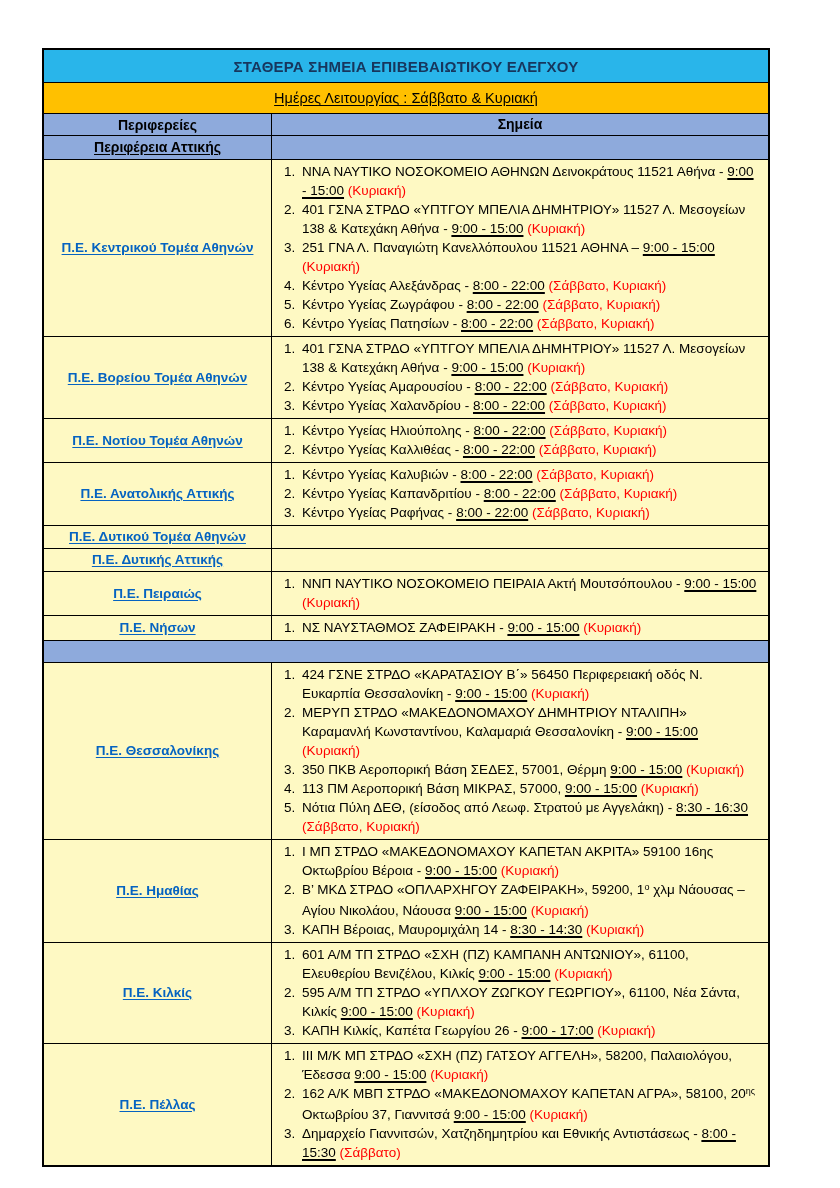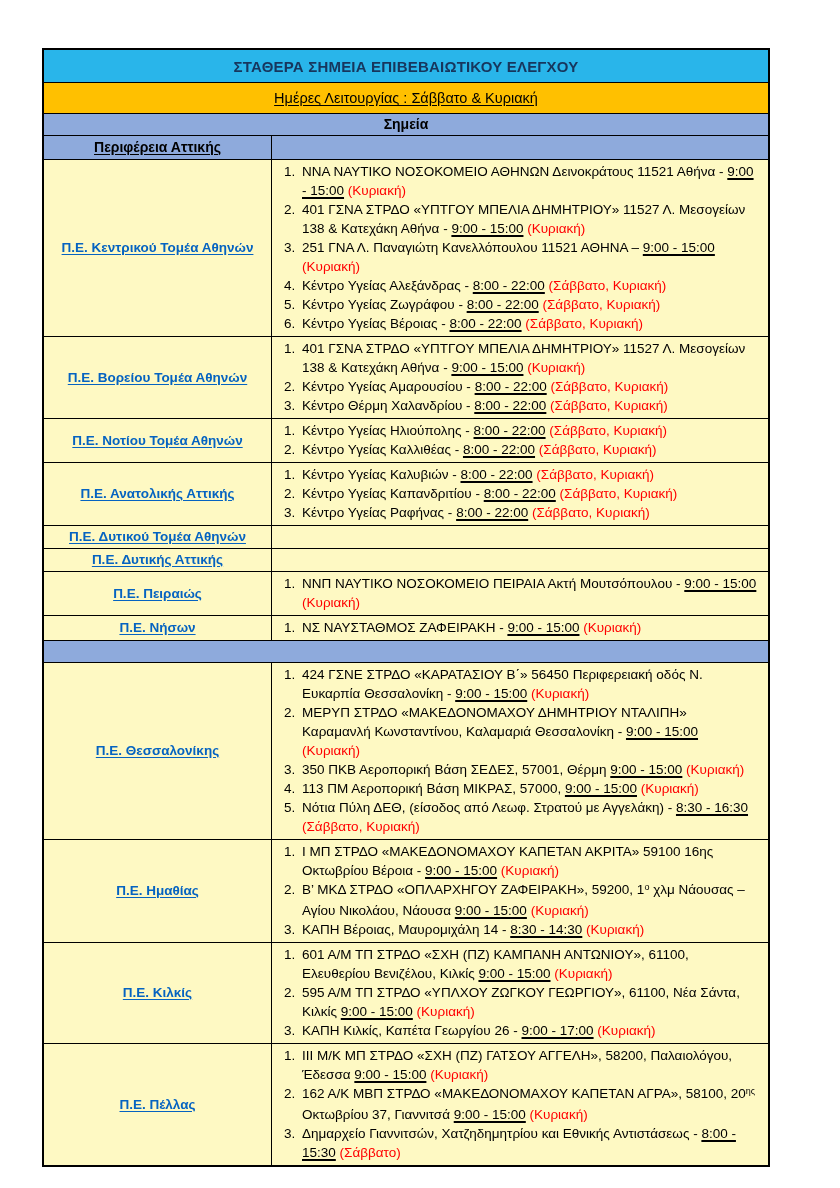--- a/index.html
+++ b/index.html
@@ -46,20 +46,23 @@
 <body>
 
 <div class="doc-table">
   <div class="title-row">
     <span>ΣΤΑΘΕΡΑ ΣΗΜΕΙΑ ΕΠΙΒΕΒΑΙΩΤΙΚΟΥ ΕΛΕΓΧΟΥ</span>
   </div>
   <div class="subtitle-row">
     <span>Ημέρες Λειτουργίας : Σάββατο &amp; Κυριακή</span>
   </div>
   <div class="row">
+    <div class="cell-l hdr">
+      <span>Περιφερείες</span>
+    </div>
     <div class="cell-r hdr hdr-r">
       <span>Σημεία</span>
     </div>
   </div>
   <div id="table-body">
       <div class="row section">
         <div class="cell-l">
           <span class="section-label">Περιφέρεια Αττικής</span>
         </div>
         <div class="cell-r"></div>
@@ -84,40 +87,40 @@
           <div class="item">
             <span class="num">4.</span>
             <span class="itext"><span class="seg-p">Κέντρο Υγείας Αλεξάνδρας - </span><span class="seg-u">8:00 - 22:00</span><span class="seg-p"> </span><span class="seg-r">(Σάββατο, Κυριακή)</span></span>
           </div>
           <div class="item">
             <span class="num">5.</span>
             <span class="itext"><span class="seg-p">Κέντρο Υγείας Ζωγράφου - </span><span class="seg-u">8:00 - 22:00</span><span class="seg-p"> </span><span class="seg-r">(Σάββατο, Κυριακή)</span></span>
           </div>
           <div class="item">
             <span class="num">6.</span>
-            <span class="itext"><span class="seg-p">Κέντρο Υγείας Βέροιας - </span><span class="seg-u">8:00 - 22:00</span><span class="seg-p"> </span><span class="seg-r">(Σάββατο, Κυριακή)</span></span>
+            <span class="itext"><span class="seg-p">Κέντρο Υγείας Πατησίων - </span><span class="seg-u">8:00 - 22:00</span><span class="seg-p"> </span><span class="seg-r">(Σάββατο, Κυριακή)</span></span>
           </div>
         </div>
       </div>
       <div class="row">
         <div class="cell-l">
           <span class="region-link">Π.Ε. Βορείου Τομέα Αθηνών</span>
         </div>
         <div class="cell-r">
           <div class="item">
             <span class="num">1.</span>
             <span class="itext"><span class="seg-p">401 ΓΣΝΑ ΣΤΡΔΟ «ΥΠΤΓΟΥ ΜΠΕΛΙΑ ΔΗΜΗΤΡΙΟΥ» 11527 Λ. Μεσογείων 138 &amp; Κατεχάκη Αθήνα - </span><span class="seg-u">9:00 - 15:00</span><span class="seg-p"> </span><span class="seg-r">(Κυριακή)</span></span>
           </div>
           <div class="item">
             <span class="num">2.</span>
             <span class="itext"><span class="seg-p">Κέντρο Υγείας Αμαρουσίου - </span><span class="seg-u">8:00 - 22:00</span><span class="seg-p"> </span><span class="seg-r">(Σάββατο, Κυριακή)</span></span>
           </div>
           <div class="item">
             <span class="num">3.</span>
-            <span class="itext"><span class="seg-p">Κέντρο Θέρμη Χαλανδρίου - </span><span class="seg-u">8:00 - 22:00</span><span class="seg-p"> </span><span class="seg-r">(Σάββατο, Κυριακή)</span></span>
+            <span class="itext"><span class="seg-p">Κέντρο Υγείας Χαλανδρίου - </span><span class="seg-u">8:00 - 22:00</span><span class="seg-p"> </span><span class="seg-r">(Σάββατο, Κυριακή)</span></span>
           </div>
         </div>
       </div>
       <div class="row">
         <div class="cell-l">
           <span class="region-link">Π.Ε. Νοτίου Τομέα Αθηνών</span>
         </div>
         <div class="cell-r">
           <div class="item">
             <span class="num">1.</span>

